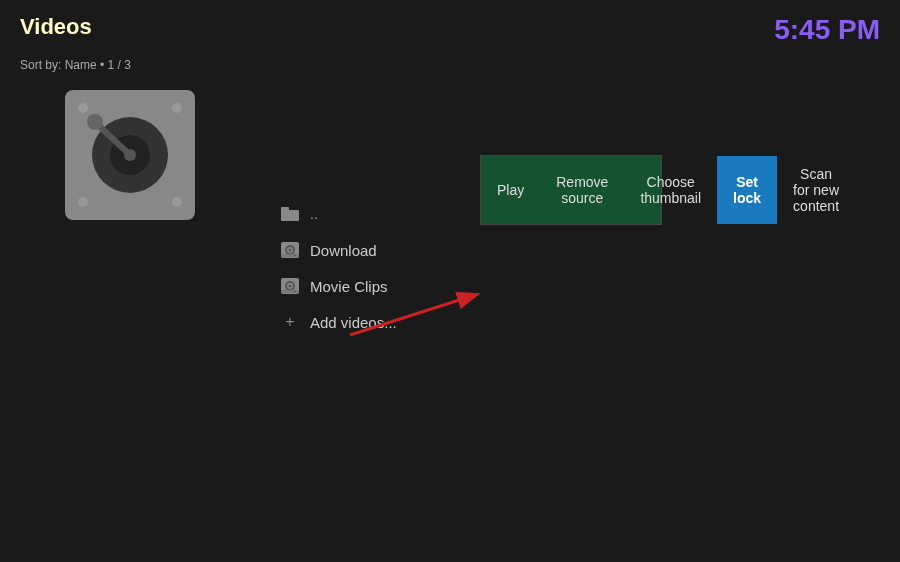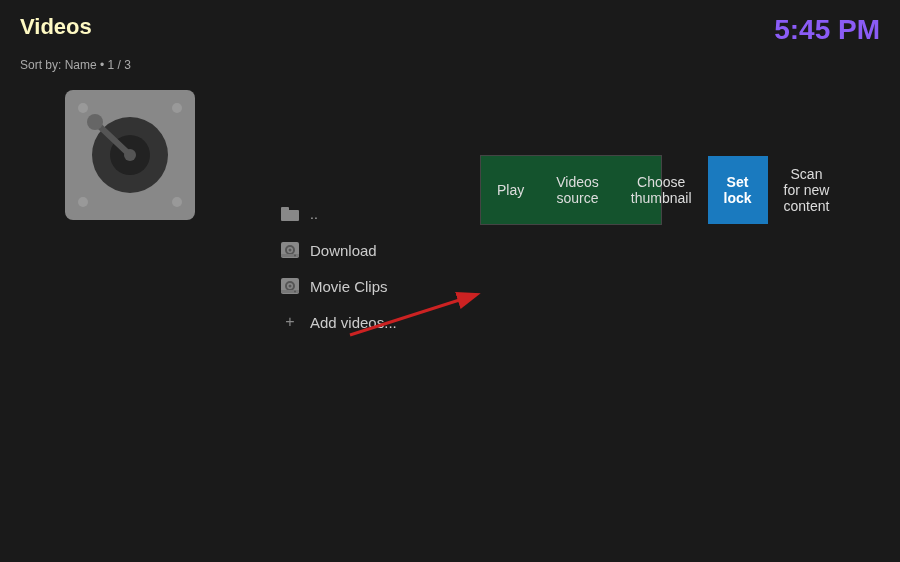--- a/index.html
+++ b/index.html
@@ -206,17 +206,17 @@
   <defs>
     <marker id="arrowhead" markerWidth="8" markerHeight="8" refX="6" refY="3" orient="auto">
       <polygon points="0 0, 8 3, 0 6" fill="#cc2222"></polygon>
     </marker>
   </defs>
   <line x1="10" y1="50" x2="135" y2="10" stroke="#cc2222" stroke-width="3" marker-end="url(#arrowhead)"></line>
 </svg>
 
 <div class="context-menu">
   <button class="context-menu-item">Play</button>
-  <button class="context-menu-item">Videos source</button>
+  <button class="context-menu-item">Remove source</button>
   <button class="context-menu-item">Choose thumbnail</button>
   <button class="context-menu-item active">Set lock</button>
   <button class="context-menu-item">Scan for new content</button>
 </div>
 
 </body></html>

